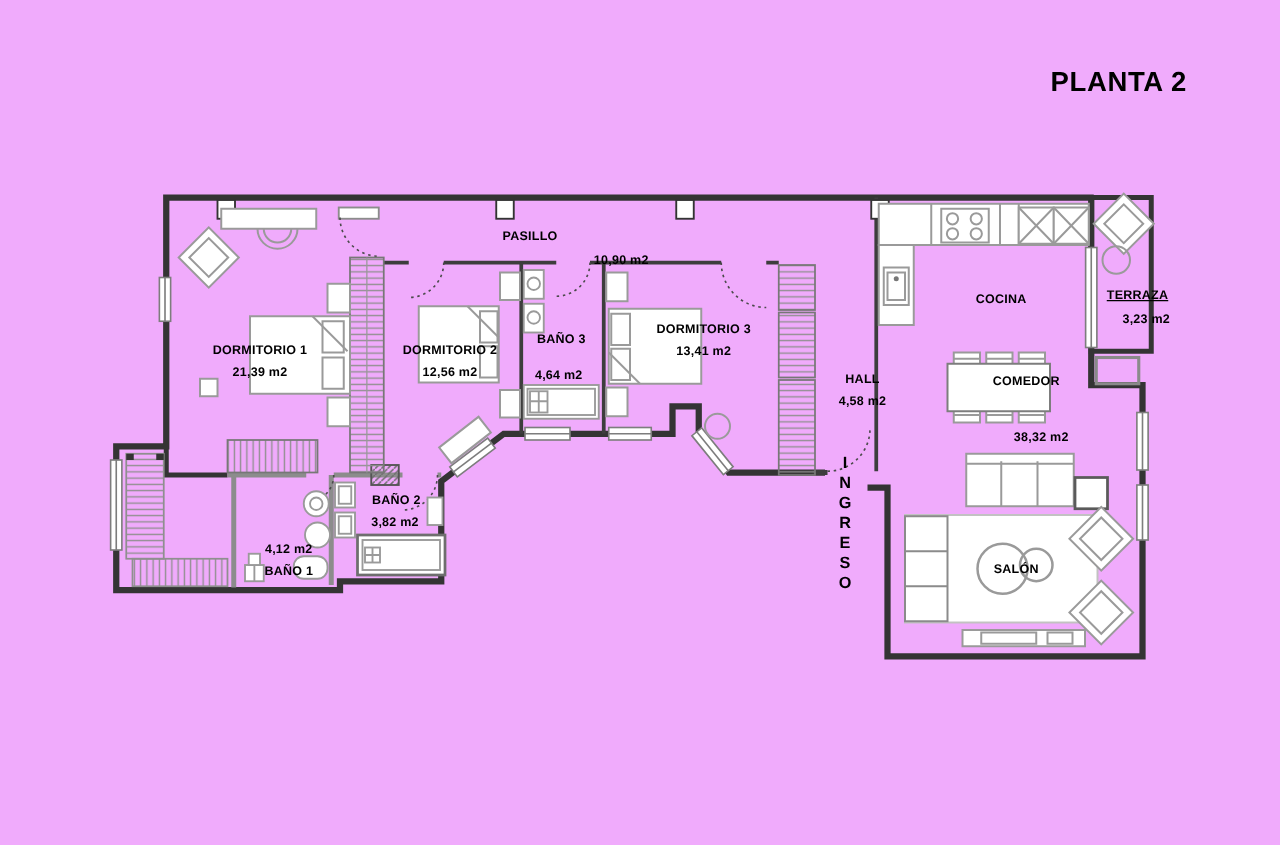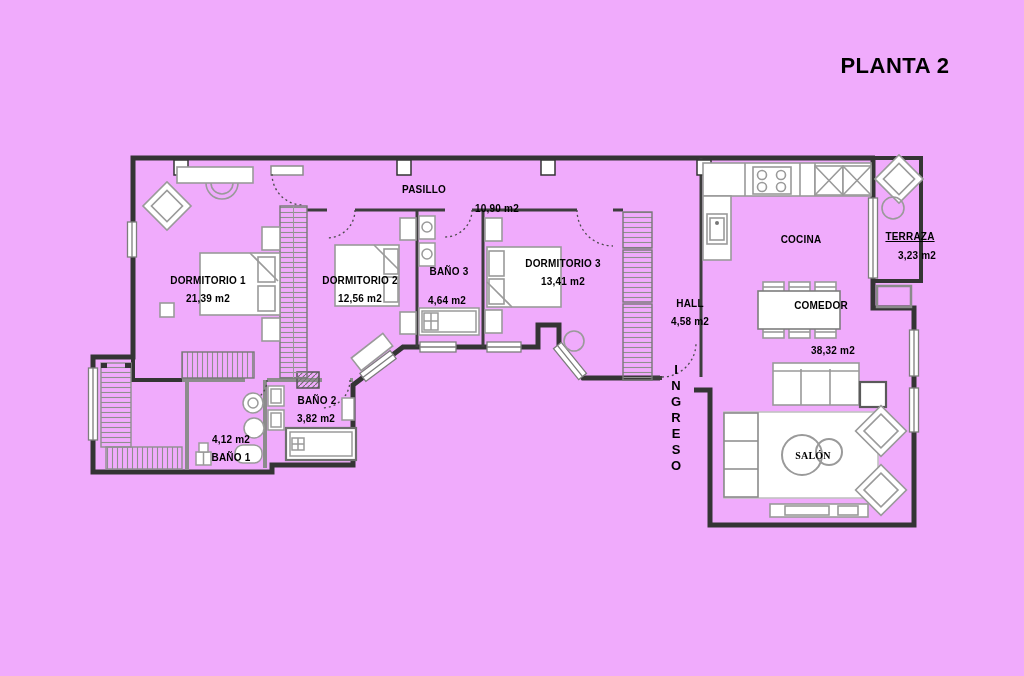--- a/index.html
+++ b/index.html
@@ -305,21 +305,21 @@
 <div class="lbl" style="left:690px;top:322px;">4,58 m2</div>
 
 <div class="lbl" style="left:801px;top:240px;">COCINA</div>
 
 <div class="lbl" style="left:910px;top:237px;text-decoration:underline;">TERRAZA</div>
 <div class="lbl" style="left:917px;top:256px;">3,23 m2</div>
 
 <div class="lbl" style="left:801px;top:306px;margin-left:20px;">COMEDOR</div>
 
 <div class="lbl" style="left:833px;top:351px;">38,32 m2</div>
-<div class="lbl" style="left:813px;top:456px;font-family:Liberation Serif, serif;">SALÓN</div>
+<div class="lbl" style="left:813px;top:456px;">SALÓN</div>
 
 <div class="lbl" style="left:231px;top:422px;margin-top:36px;">BAÑO 1</div>
 <div class="lbl" style="left:231px;top:440px;">4,12 m2</div>
 
 <div class="lbl" style="left:317px;top:401px;">BAÑO 2</div>
 <div class="lbl" style="left:316px;top:419px;">3,82 m2</div>
 
 <div class="lbl vert" style="left:676px;top:418px;">INGRESO</div>
 
 </div>

